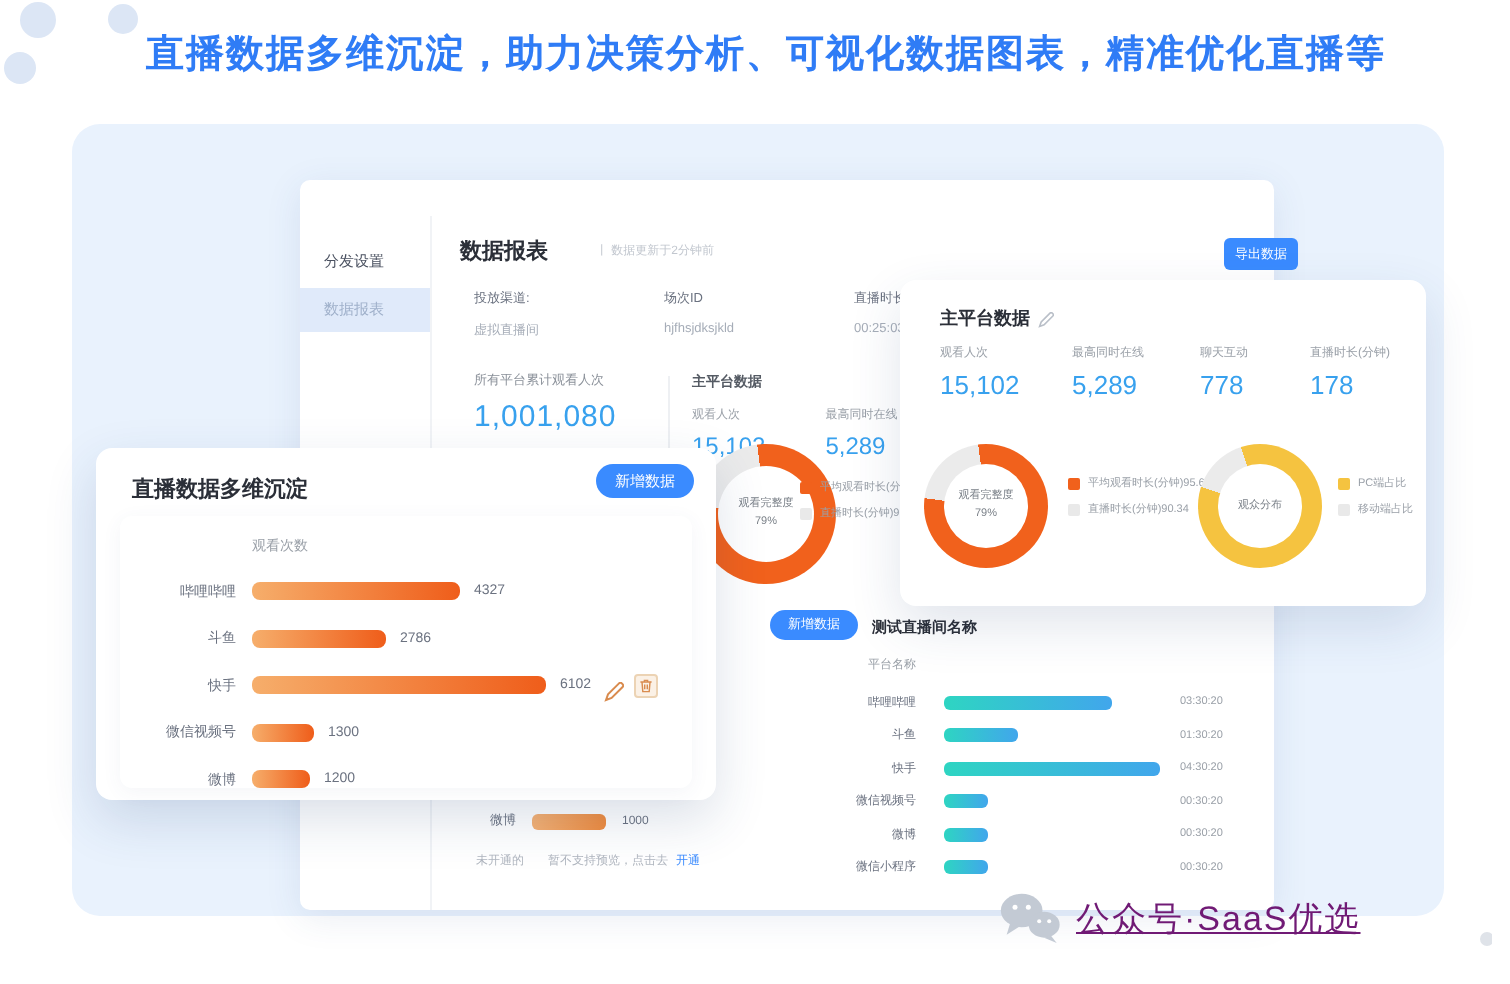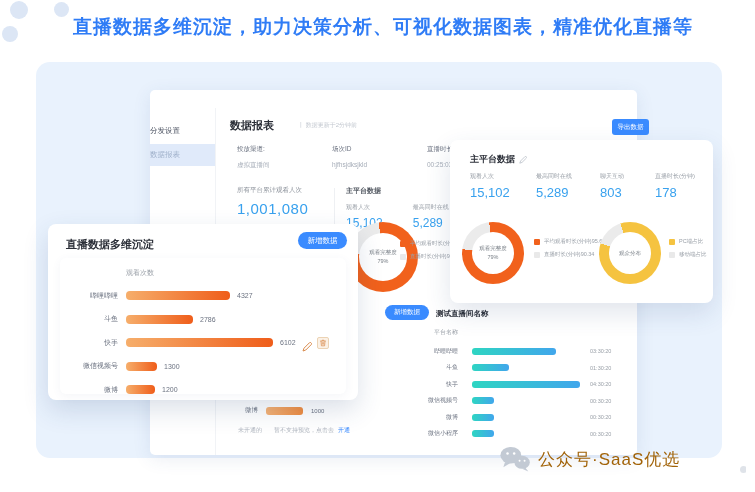--- a/index.html
+++ b/index.html
@@ -26,21 +26,21 @@
                background:#fff; border-radius:5px; box-shadow:0 4px 18px rgba(50,80,140,.10); z-index:1; }
   .dash-header { height:18px; background:#176af2; border-radius:5px 5px 0 0;
                  display:flex; align-items:center; position:relative; color:#fff; }
   .brand { margin-left:12px; display:flex; align-items:baseline; gap:3px; z-index:1; }
   .brand-main { font-size:9px; font-weight:800; letter-spacing:.5px; }
   .brand-suffix { font-size:8px; font-weight:400; opacity:.95; }
   .win-title { position:absolute; left:0; right:0; text-align:center; font-size:7px; opacity:.95; }
 
   .sidebar { position:absolute; left:0; top:18px; bottom:0; width:66px;
              border-right:1px solid #f1f3f6; padding-top:12px; }
-  .side-item { height:22px; line-height:22px; font-size:7.5px;
+  .side-item { height:22px; line-height:22px; padding-left:12px; font-size:7.5px;
                color:#4a5160; margin-bottom:2px; cursor:pointer; }
   .side-item.active { background:#e0eafa; color:#9fb0ca; }
 
   .page-title { position:absolute; left:80px; top:28px; font-size:11px; font-weight:700; color:#2b2f38; }
   .page-note  { position:absolute; left:148px; top:31px; font-size:6px; color:#c2c7cf; }
   .export-btn { position:absolute; left:462px; top:29px; width:37px; height:16px;
                 background:#3a8bff; color:#fff; font-size:6.5px; border-radius:3px;
                 display:flex; align-items:center; justify-content:center; cursor:pointer; }
 
   .filter-col { position:absolute; top:55px; }
@@ -120,21 +120,21 @@
   .mp-stat-label { font-size:6px; color:#9aa0a8; }
   .mp-stat-value { margin-top:4px; font-size:13px; color:#38a1ee; }
   .mp-donut1 { position:absolute; left:12px; top:82px; width:62px; height:62px; }
   .mp-donut2 { position:absolute; left:149px; top:82px; width:62px; height:62px; }
   .mp-donut1::after, .mp-donut2::after { inset:10px; }
   .mp-legend1 { position:absolute; left:84px; top:98px; }
   .mp-legend2 { position:absolute; left:219px; top:98px; }
 
   
   .watermark { position:absolute; left:500px; top:446px; display:flex; align-items:center; gap:8px; z-index:4; }
-  .wm-text { font-size:17px; color:#a16207; letter-spacing:1px; }
+  .wm-text { font-size:17px; color:#701a75; letter-spacing:1px;text-decoration:underline; }
 </style>
 </head>
 <body>
 
 <div class="page">
 
   <div class="dot d1"></div>
   <div class="dot d2"></div>
   <div class="dot d3"></div>
 
@@ -327,21 +327,21 @@
         <div class="mp-stat" style="left: 20px;">
           <div class="mp-stat-label">观看人次</div>
           <div class="mp-stat-value">15,102</div>
         </div>
         <div class="mp-stat" style="left: 86px;">
           <div class="mp-stat-label">最高同时在线</div>
           <div class="mp-stat-value">5,289</div>
         </div>
         <div class="mp-stat" style="left: 150px;">
           <div class="mp-stat-label">聊天互动</div>
-          <div class="mp-stat-value">803</div>
+          <div class="mp-stat-value">778</div>
         </div>
         <div class="mp-stat" style="left: 205px;">
           <div class="mp-stat-label">直播时长(分钟)</div>
           <div class="mp-stat-value">178</div>
         </div>
       </div>
 
     <div class="donut mp-donut1" id="mp-donut1" style="background: conic-gradient(from -7.2deg, rgb(241, 97, 28) 0deg, rgb(241, 97, 28) 284.4deg, rgb(235, 235, 235) 284.4deg, rgb(235, 235, 235) 360deg);">
       <div class="donut-center">
         <span>观看完整度</span>

